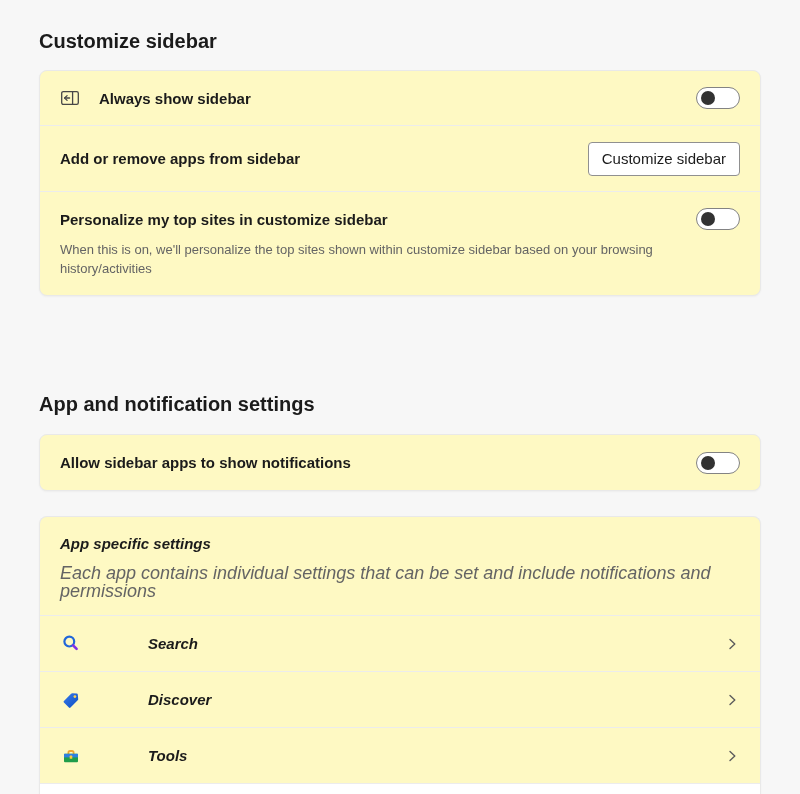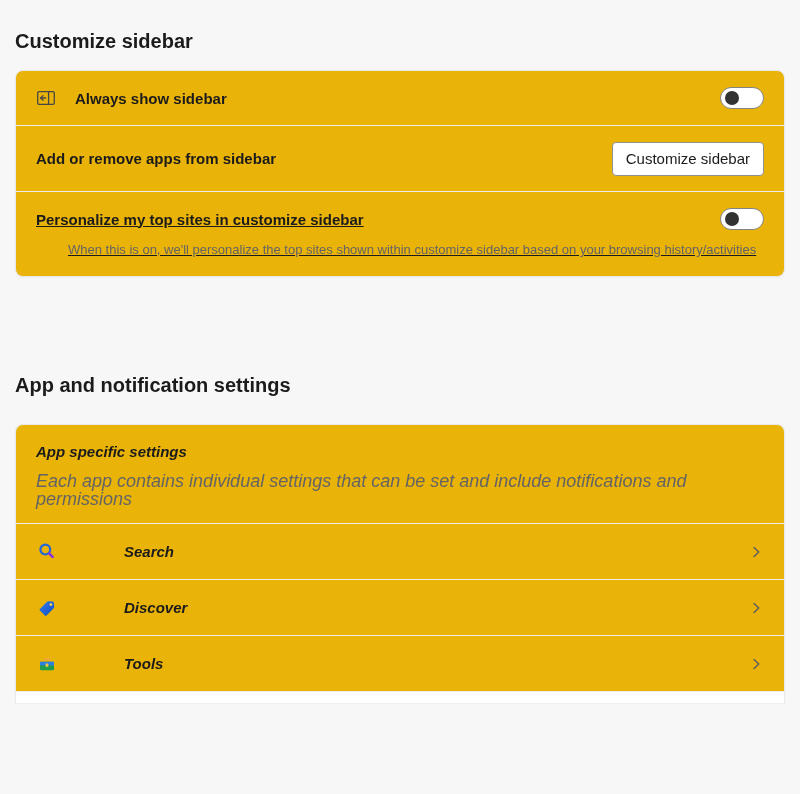--- a/index.html
+++ b/index.html
@@ -2,33 +2,33 @@
 <html><head>
 <meta charset="utf-8">
 <style>
   * { margin: 0; padding: 0; box-sizing: border-box; }
   html, body { width: 800px; height: 794px; overflow: hidden; }
   body {
     background: #f7f7f7;
     font-family: "Liberation Sans", sans-serif;
     color: #1b1b1b;
   }
-  .container { padding: 0 15px; }
+  .container { padding: 0 39px; }
 
   h1.section-heading {
     font-size: 20px;
     font-weight: 700;
     line-height: 27px;
     color: #1b1b1b;
   }
   .heading-1 { margin-top: 28px; }
   .heading-2 { margin-top: 95px; }
 
   .card {
-    background: #eab308;
+    background: #fef9c3;
     border: 1px solid #e9e9e9;
     border-radius: 8px;
     box-shadow: 0 1px 2px rgba(0,0,0,0.04);
     overflow: hidden;
   }
   .card-1 { margin-top: 15px; }
   .card-2 { margin-top: 16px; }
   .card-3 { margin-top: 25px; border-radius: 8px 8px 0 0; border-bottom: none; font-style: italic; }
 
   .row {
@@ -82,21 +82,20 @@
 
   
   .stacked-row { padding: 8px 20px 17px; }
   .stacked-row .title-line { display: flex; align-items: center; height: 38px; }
   .description {
     font-size: 13px;
     line-height: 19px;
     color: #646464;
     max-width: 690px;
     margin-top: 2px;
-    margin-left: 32px;
   }
 
   
   .group-header { padding: 17px 20px 15px; }
   .group-title { font-size: 15px; font-weight: 700; color: #1b1b1b; line-height: 20px; }
   .group-desc { font-size: 18px; line-height: 18px; color: #646464; margin-top: 10px; }
 
   .app-row {
     display: flex;
     align-items: center;
@@ -131,34 +130,42 @@
       <div class="toggle">
           <span class="knob"></span>
         </div>
     </div>
 
     <div class="row row-h64">
       <span class="row-label">Add or remove apps from sidebar</span>
       <button class="secondary-button">Customize sidebar</button>
     </div>
 
-    <div class="row stacked-row" style="display:block;text-decoration:underline;">
+    <div class="row stacked-row" style="display:block;">
       <div class="title-line">
         <span class="row-label">Personalize my top sites in customize sidebar</span>
         <div class="toggle">
             <span class="knob"></span>
           </div>
       </div>
       <div class="description">When this is on, we'll personalize the top sites shown within customize sidebar based on your browsing history/activities</div>
     </div>
 
   </div>
 
   <h1 class="section-heading heading-2">App and notification settings</h1>
 
+  <div class="card card-2">
+    <div class="row row-h55">
+      <span class="row-label">Allow sidebar apps to show notifications</span>
+      <div class="toggle">
+          <span class="knob"></span>
+        </div>
+    </div>
+  </div>
 
   <div class="card card-3">
 
     <div class="group-header">
       <div class="group-title">App specific settings</div>
       <div class="group-desc">Each app contains individual settings that can be set and include notifications and permissions</div>
     </div>
 
     <div class="app-row">
       <span class="app-icon">

